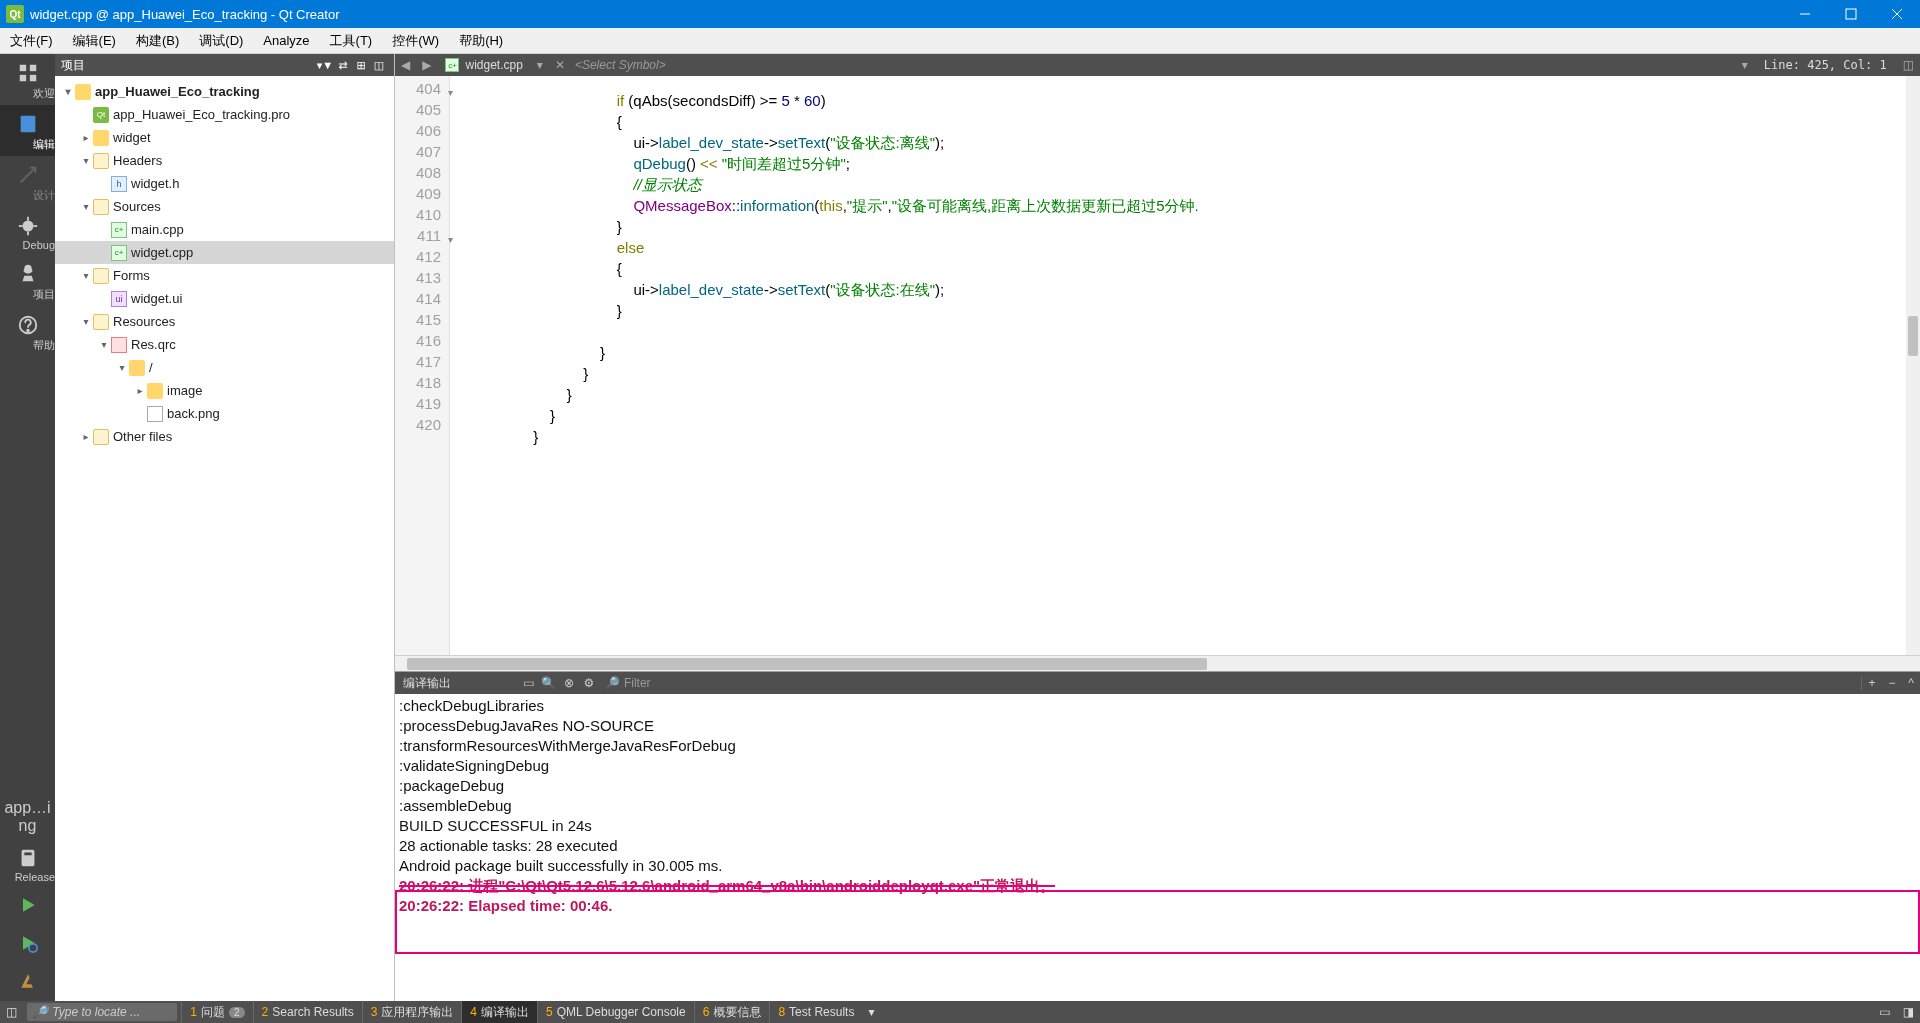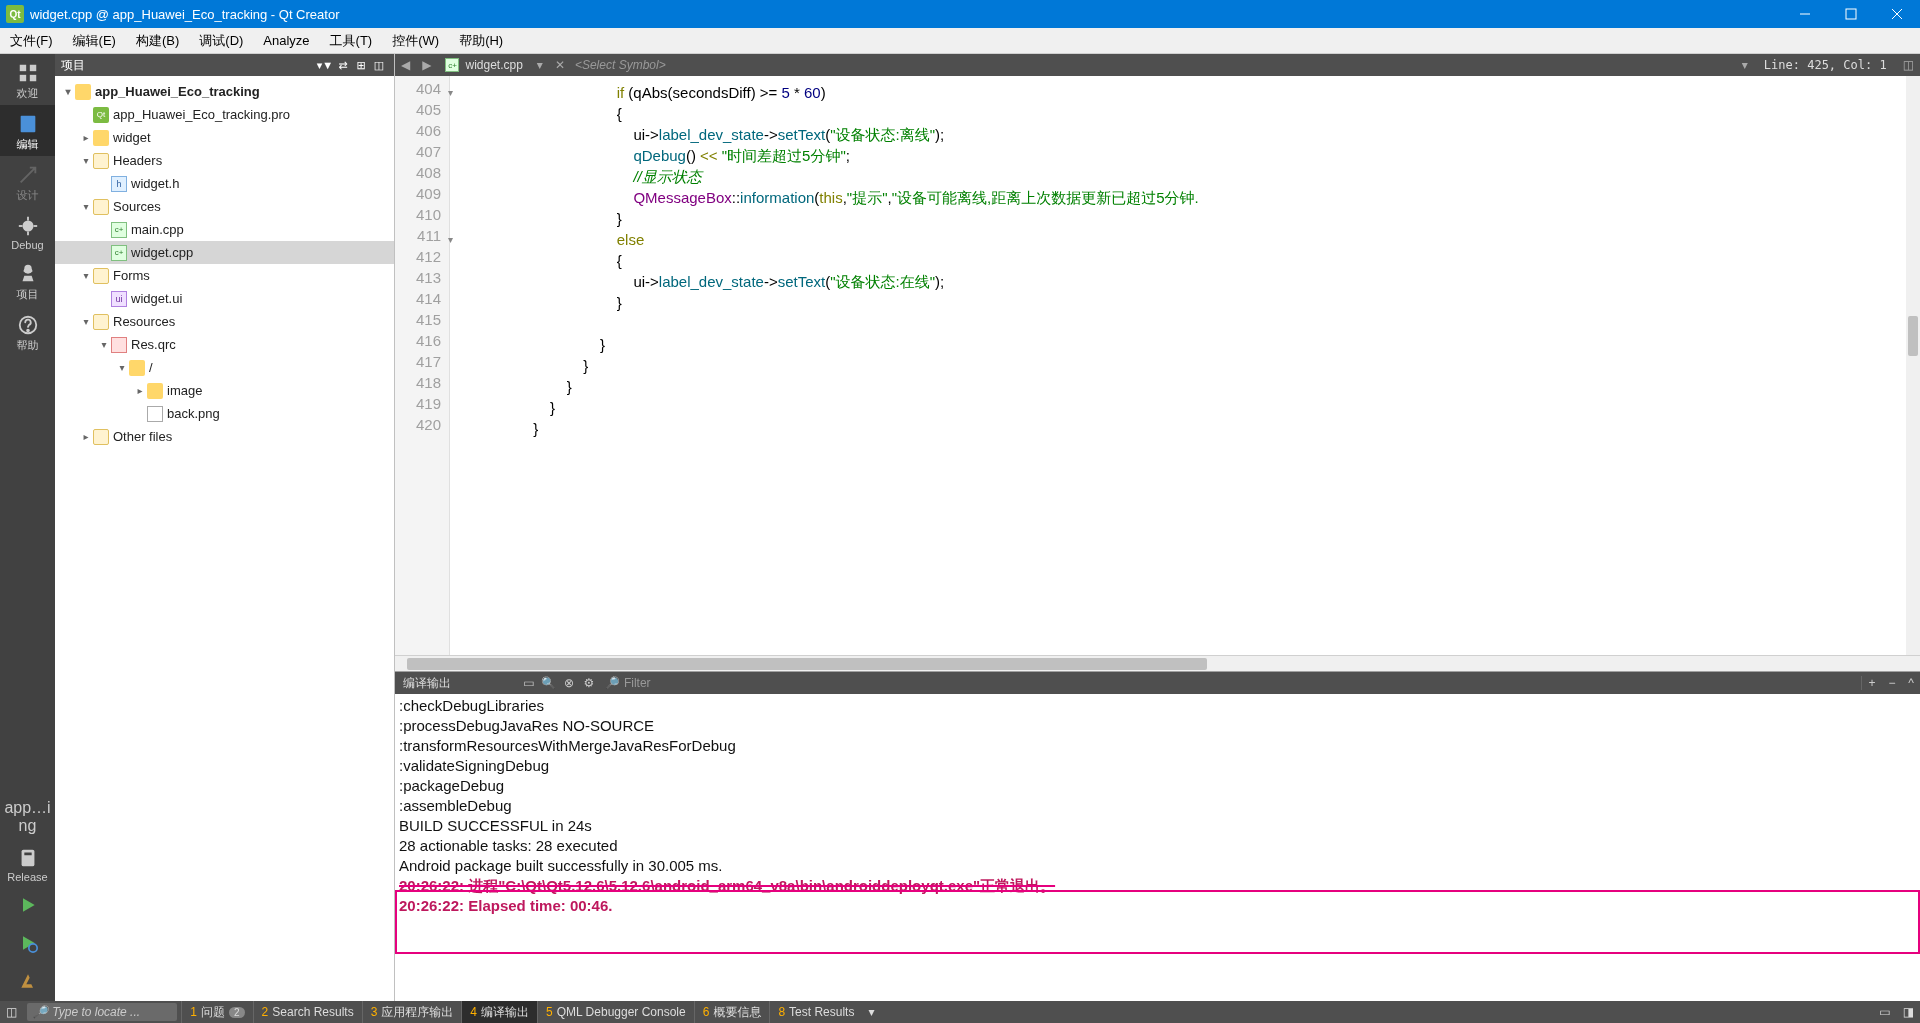--- a/index.html
+++ b/index.html
@@ -14,21 +14,21 @@
 
 
 .menubar { height: 26px; background: #f0f0f0; display: flex; align-items: center; font-size: 13px; border-bottom: 1px solid #d0d0d0; }
 .menubar .menu-item { padding: 0 10px; height: 100%; display: flex; align-items: center; cursor: pointer; }
 
 
 .main-area { display: flex; height: calc(100% - 28px - 26px - 22px); }
 
 
 .modebar { width: 55px; background: #414141; display: flex; flex-direction: column; align-items: center; color: #ccc; font-size: 11px; }
-.modebar .mode-btn { width: 100%; padding: 8px 0 4px; text-align: center; cursor: pointer; }
+.modebar .mode-btn { width: 100%; padding: 8px 0 4px; text-align: right; cursor: pointer; }
 .modebar .mode-btn.active { background: #2d2d2d; color: #fff; }
 .modebar .mode-icon { display: block; margin: 0 auto 2px; }
 .modebar .spacer { flex: 1; }
 .modebar .kit-name { font-size: 16px; padding: 4px 2px; text-align: center; word-break: break-all; }
 .modebar .run-icon { padding: 8px 0; text-align: center; cursor: pointer; }
 
 
 .projpane { width: 340px; background: #fff; border-right: 1px solid #c0c0c0; display: flex; flex-direction: column; }
 .projpane-header { height: 22px; background: #4f4f4f; color: #fff; font-size: 12px; display: flex; align-items: center; padding: 0 6px; }
 .projpane-header .title { flex: 1; }
@@ -55,21 +55,21 @@
 .editor-tabs .nav { padding: 0 6px; cursor: pointer; color: #aaa; }
 .editor-tabs .tab { display: flex; align-items: center; padding: 0 8px; height: 100%; }
 .editor-tabs .tab-close { margin-left: 6px; cursor: pointer; color: #aaa; }
 .editor-tabs .symbol { flex: 1; padding: 0 10px; color: #999; font-style: italic; }
 .editor-tabs .lineinfo { padding: 0 10px; font-family: Consolas, monospace; }
 
 .code-editor { flex: 1; display: flex; background: #fff; font-family: Consolas, "Courier New", monospace; font-size: 15px; overflow: hidden; position: relative; min-height: 0; }
 .gutter { width: 55px; background: #f4f4f4; color: #a0a0a0; text-align: right; padding-right: 8px; border-right: 1px solid #e0e0e0; line-height: 21px; padding-top: 2px; }
 .gutter .ln { height: 21px; position: relative; }
 .gutter .fold { position: absolute; right: -12px; top: 4px; color: #888; font-size: 10px; }
-.codebody { flex: 1; overflow-x: auto; overflow-y: hidden; line-height: 21px; padding-top: 6px; white-space: pre; }
+.codebody { flex: 1; overflow-x: auto; overflow-y: hidden; line-height: 21px; padding-top: 14px; white-space: pre; }
 .codebody .line { height: 21px; }
 .kw { color: #808000; }
 .ty { color: #800080; }
 .fn { color: #00677c; }
 .str { color: #008000; }
 .num { color: #000080; }
 .cmt { color: #008000; font-style: italic; }
 .hscroll { height: 16px; background: #f0f0f0; border-top: 1px solid #d0d0d0; position: relative; }
 .hscroll .thumb { position: absolute; left: 12px; width: 800px; top: 2px; height: 12px; background: #c0c0c0; border-radius: 2px; }
 .vscroll { position: absolute; right: 0; top: 0; width: 14px; height: 100%; background: #f0f0f0; }

